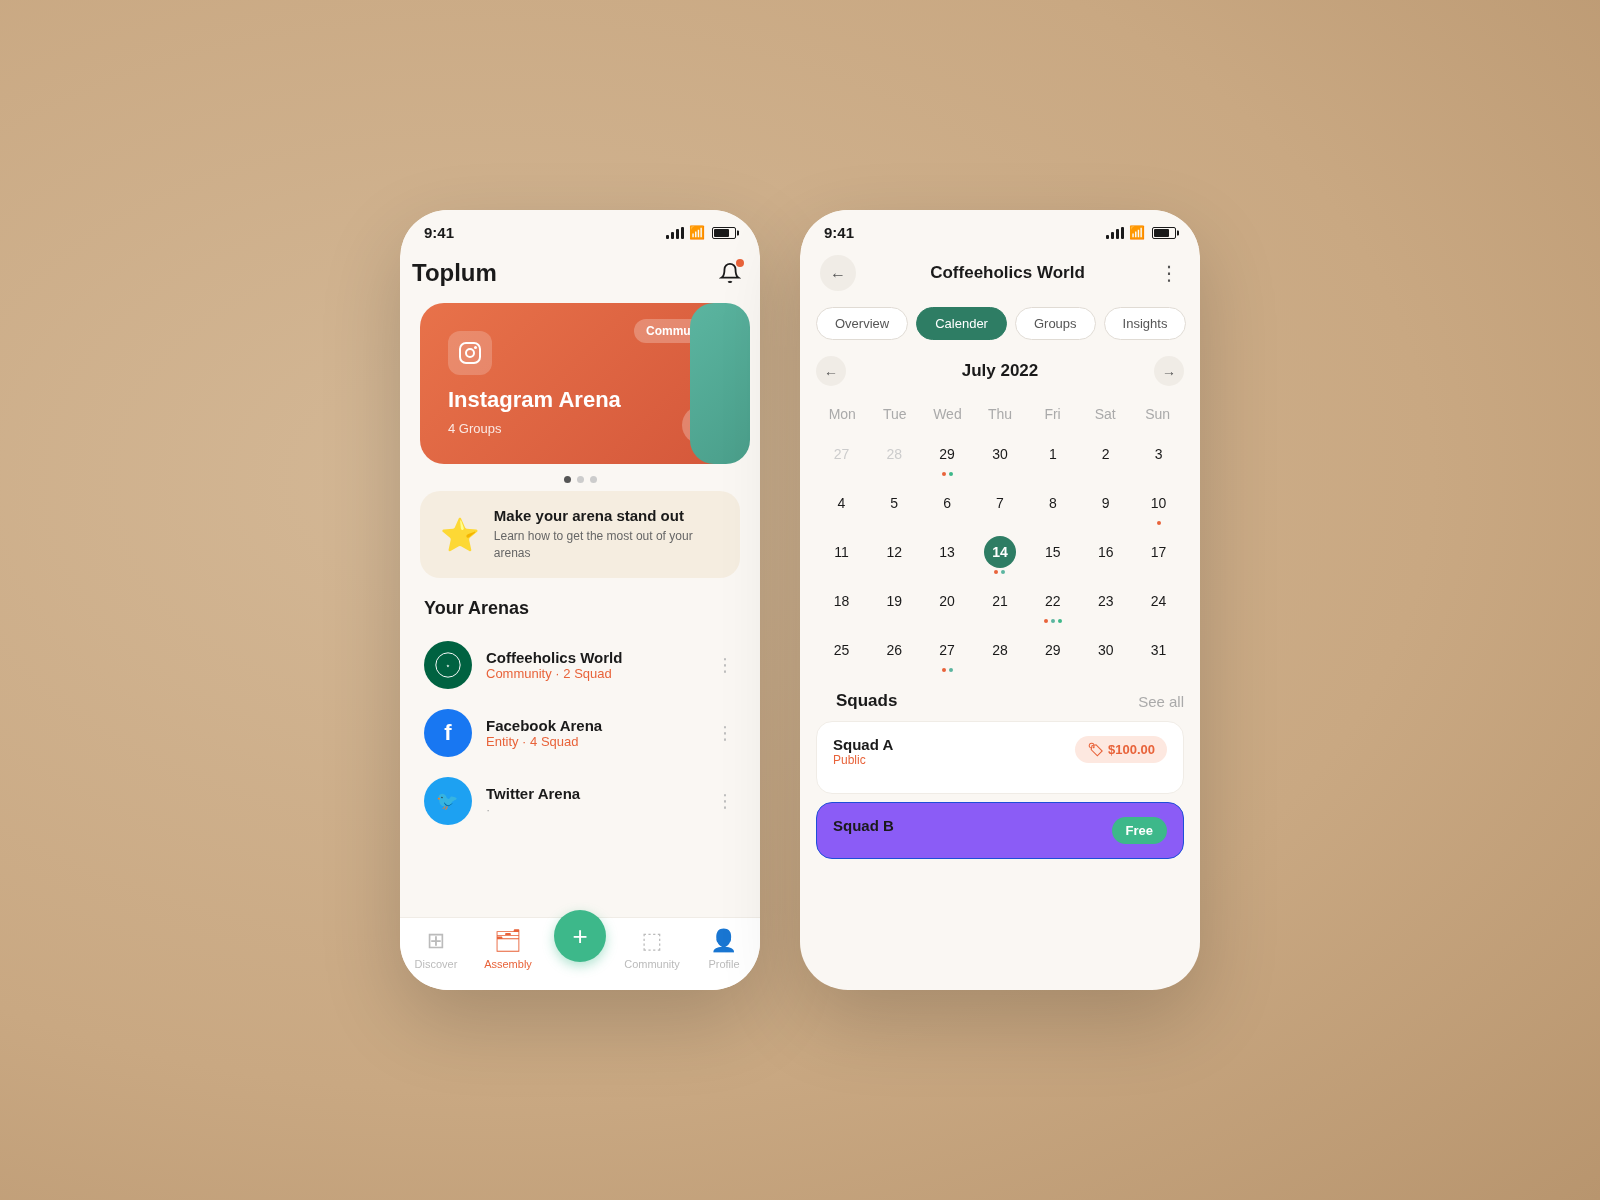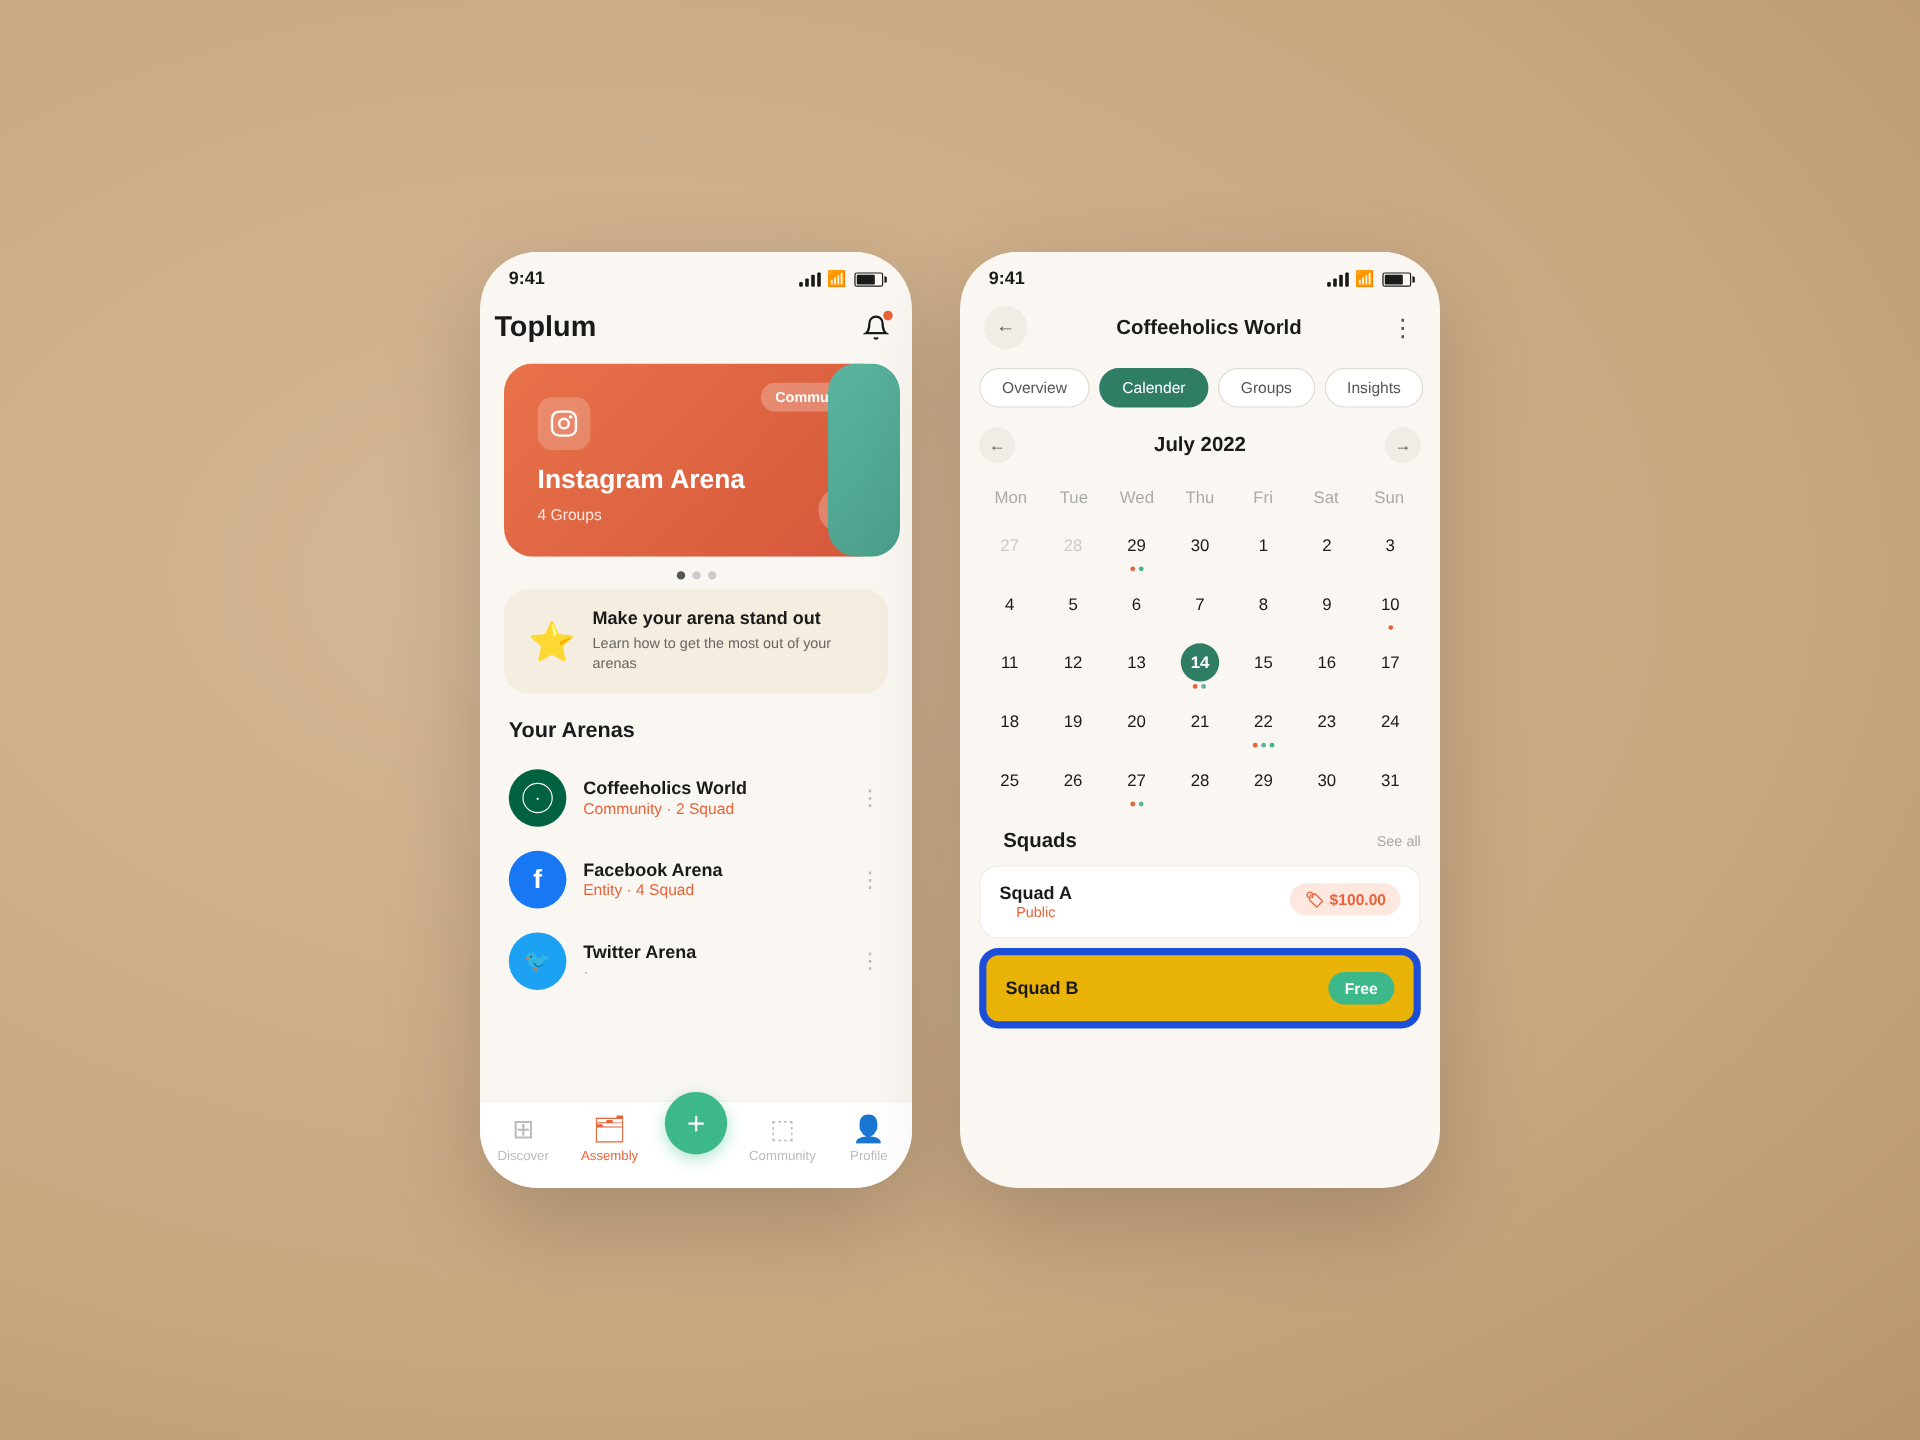--- a/index.html
+++ b/index.html
@@ -485,35 +485,35 @@
       align-items: center;
       padding: 14px 16px 10px;
       margin-left: 20px;
     }
     .squads-title {
       font-size: 17px;
       font-weight: 700;
       color: #1a1a1a;
     }
     .see-all {
-      font-size: 12px;
+      font-size: 15px;
       color: #aaa;
     }
     .squad-card {
       margin: 0 16px 8px;
       background: white;
       border-radius: 16px;
       padding: 14px 16px;
       border: 1px solid #f0ece6;
     }
     .squad-card-header {
       display: flex;
       justify-content: space-between;
       align-items: flex-start;
-      text-align: center;
+      margin-bottom: 12px;
     }
     .squad-name {
       font-size: 15px;
       font-weight: 700;
       color: #1a1a1a;
     }
     .squad-type {
       font-size: 12px;
       color: #e8633a;
       font-weight: 500;
@@ -546,27 +546,27 @@
       justify-content: center;
     }
     .squad-post-text {
       font-size: 13px;
       color: #444;
       line-height: 1.4;
     }
 
     .squad-card-b {
       margin: 0 16px;
-      background: #eab308;
+      background: #8b5cf6;
       border-radius: 16px;
       padding: 14px 16px;
-      border: 6px solid #1d4ed8;
+      border: 1px solid #1d4ed8;
       display: flex;
       justify-content: space-between;
-      align-items: center;
+      align-items: flex-start;
     }
     .squad-b-name {
       font-size: 15px;
       font-weight: 700;
       color: #1a1a1a;
     }
     .squad-b-type {
       font-size: 12px;
       color: #aaa;
     }

